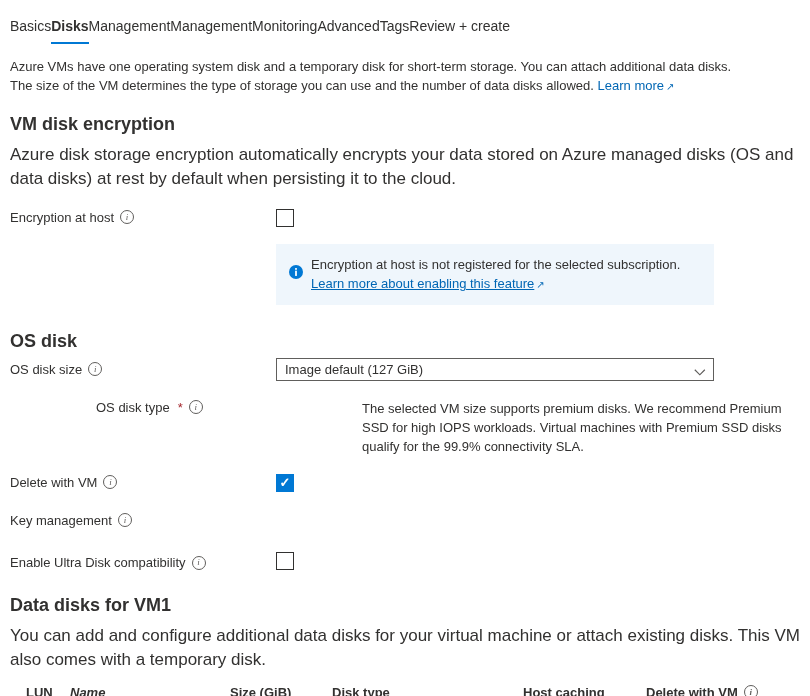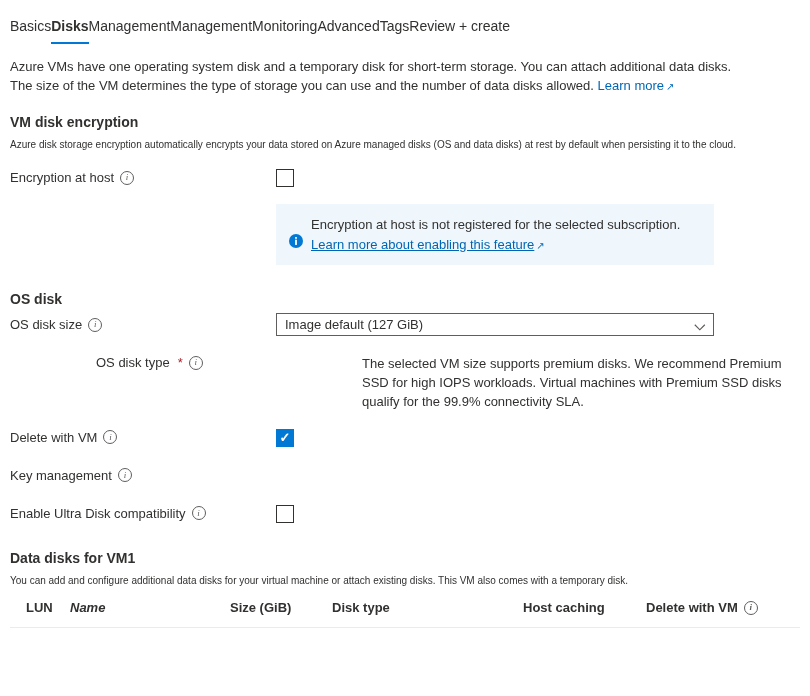--- a/index.html
+++ b/index.html
@@ -41,26 +41,26 @@
       color: #0066b4;
       text-decoration: none;
       cursor: pointer;
     }
     .ext-icon {
       font-size: 10px;
       margin-left: 2px;
       display: inline-block;
     }
     h3.section-header {
-      font-size: 14px;
+      font-size: 18px;
       font-weight: 600;
       margin: 4px 0 6px 0;
     }
     .section-desc {
-      font-size: 10px;
+      font-size: 17px;
       line-height: 1.45;
       margin-bottom: 14px;
       margin-top: 8px;
     }
     .form-row {
       display: flex;
       align-items: flex-start;
       margin-bottom: 10px;
       min-height: 28px;
     }
@@ -146,21 +146,21 @@
       font-size: 13px;
       line-height: 1.45;
       margin-top: 4px;
       color: #323130;
     }
     .info-banner {
       background: #eff6fc;
       border: 1px solid #eff6fc;
       padding: 10px 12px;
       display: flex;
-      align-items: flex-end;
+      align-items: center;
       gap: 8px;
       font-size: 13px;
       line-height: 1.5;
       margin-left: 0;
     }
     .info-banner-wrapper {
       margin-left: 266px;
       max-width: 438px;
       margin-bottom: 26px;
       margin-top: 2px;
@@ -280,21 +280,21 @@
   </div>
 </div>
 
 <div class="form-row" style="margin-top:8px;">
   <div class="label-col">
     <span>Key management</span>
     <span class="info-icon">i</span>
   </div>
 </div>
 
-<div class="form-row" style="margin-top:8px;">
+<div class="form-row" style="margin-top:8px;align-items:center;">
   <div class="label-col">
     <span>Enable Ultra Disk compatibility</span>
     <span class="info-icon">i</span>
   </div>
   <div class="control-col">
     <div class="checkbox"></div>
   </div>
 </div>
 
 <div class="section-block">

